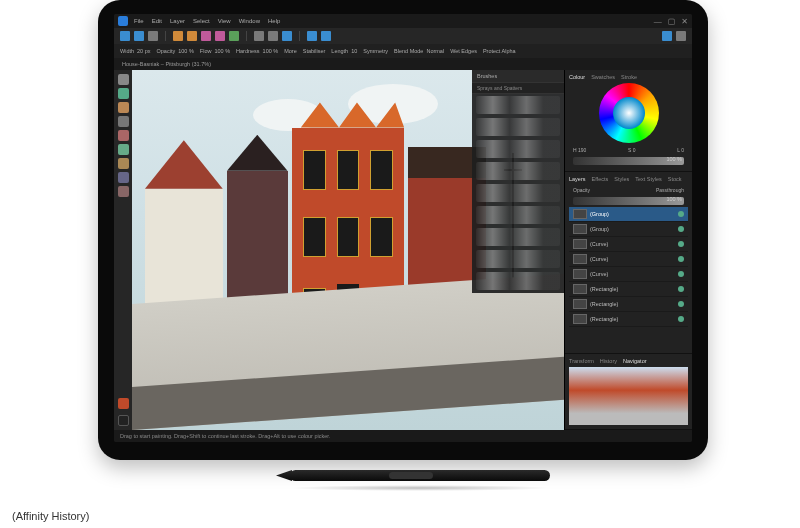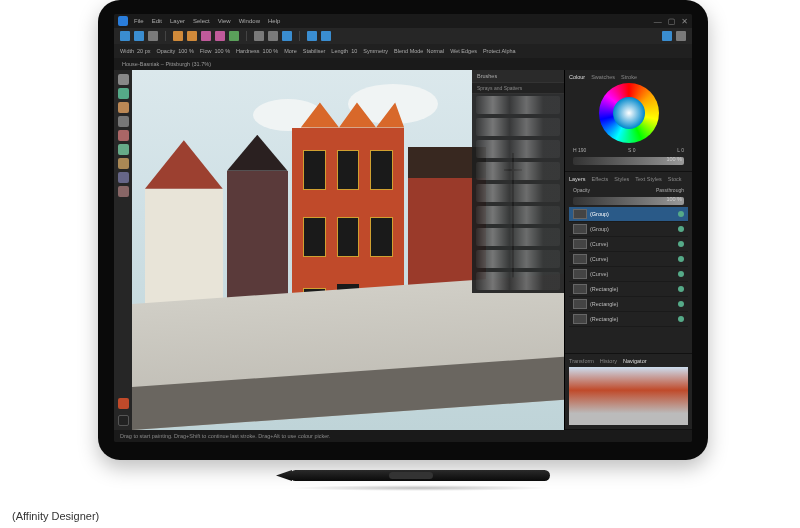--- a/index.html
+++ b/index.html
@@ -329,13 +329,13 @@
   </div>
 </div>
 
 <div class="stylus">
   <div class="stylus-body">
       <div class="stylus-btn"></div>
     </div>
   <div class="stylus-shadow"></div>
 </div>
 
-<div class="caption">(Affinity Designer)</div>
+<div class="caption">(Affinity History)</div>
 
 </body></html>

